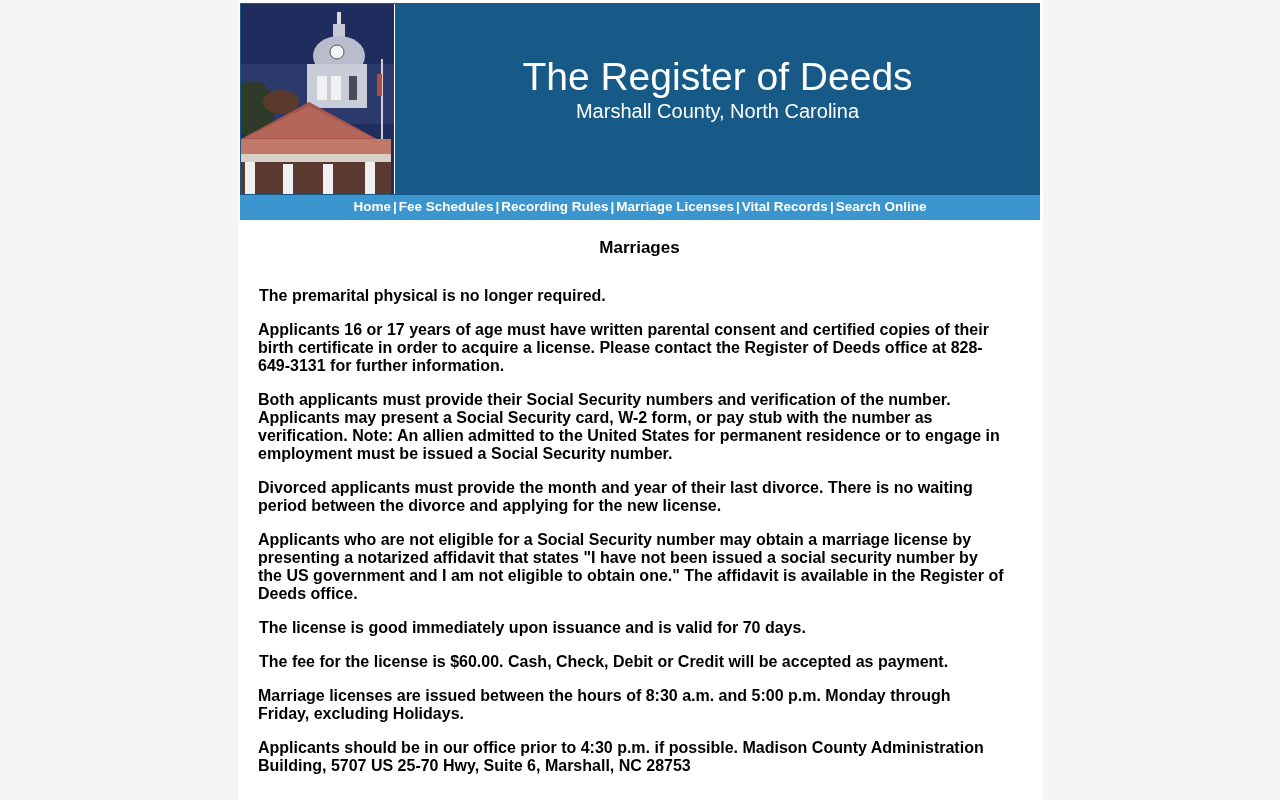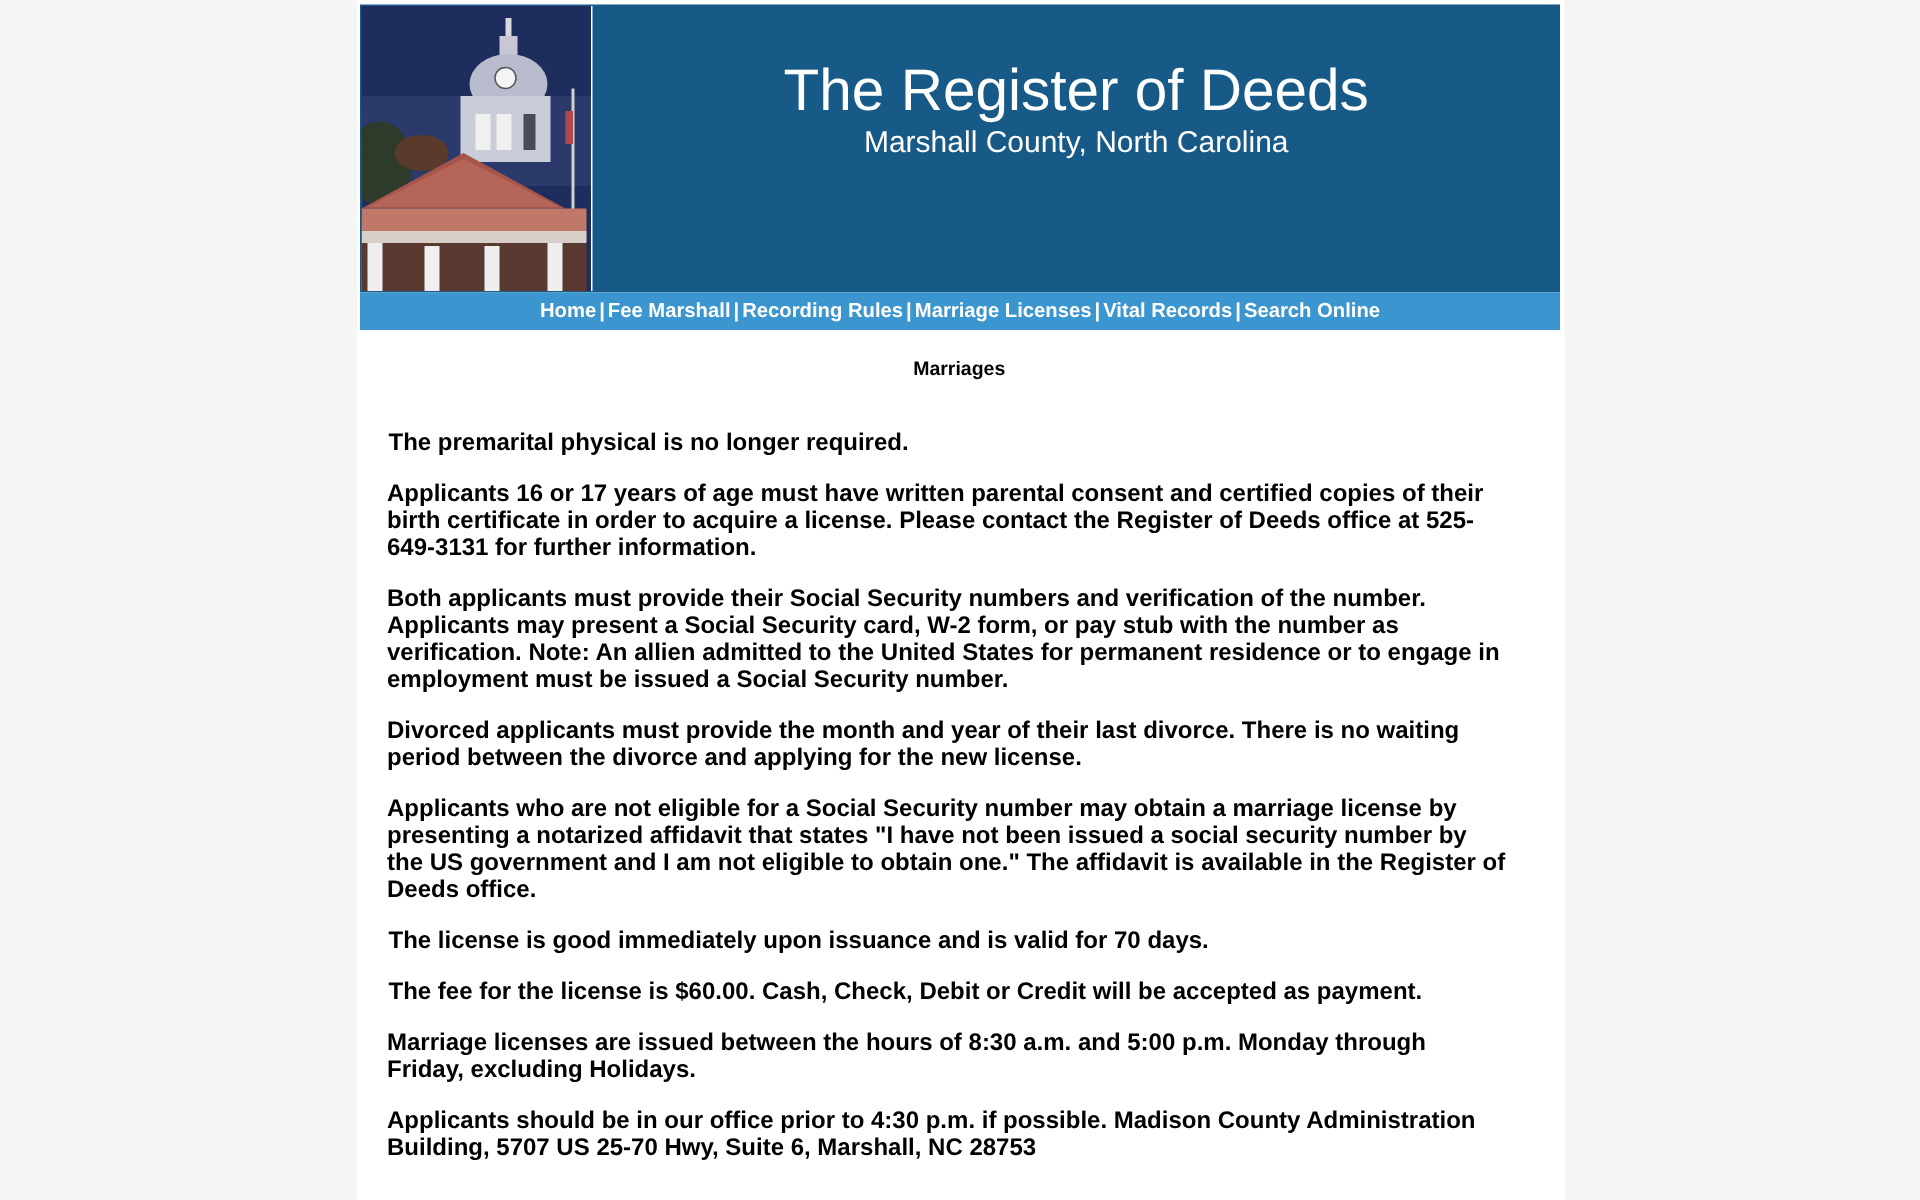--- a/index.html
+++ b/index.html
@@ -40,21 +40,21 @@
   .title-block {
     position: absolute;
     left: 155px;
     top: 0;
     right: 0;
     height: 192px;
     text-align: center;
     color: #ffffff;
   }
   .title {
-    margin-top: 36px;
+    margin-top: 52px;
     font-size: 39px;
     line-height: 44px;
     font-weight: normal;
   }
   .subtitle {
     font-size: 20px;
     line-height: 24px;
   }
   .nav {
     position: absolute;
@@ -70,21 +70,21 @@
     color: #ffffff;
   }
   .nav a { color: #ffffff; text-decoration: none; cursor: pointer; }
   .nav .sep { color: #ffffff; padding: 0 2px; }
   .heading {
     position: absolute;
     left: 0;
     top: 238px;
     width: 803px;
     text-align: center;
-    font-size: 13px;
+    font-size: 17px;
     font-weight: bold;
     color: #000;
   }
   .content {
     position: absolute;
     left: 20px;
     top: 287px;
     width: 762px;
     font-size: 16px;
     font-weight: bold;
@@ -132,28 +132,28 @@
         <rect x="124" y="158" width="10" height="32" fill="#efefef"></rect>
       </svg>
     </div>
     <div class="title-block">
       <div class="title">The Register of Deeds</div>
       <div class="subtitle">Marshall County, North Carolina</div>
     </div>
   </div>
 
   <div class="nav">
-    <a>Home</a><span class="sep">|</span><a>Fee Marshall</a><span class="sep">|</span><a>Recording Rules</a><span class="sep">|</span><a>Marriage Licenses</a><span class="sep">|</span><a>Vital Records</a><span class="sep">|</span><a>Search Online</a>
+    <a>Home</a><span class="sep">|</span><a>Fee Schedules</a><span class="sep">|</span><a>Recording Rules</a><span class="sep">|</span><a>Marriage Licenses</a><span class="sep">|</span><a>Vital Records</a><span class="sep">|</span><a>Search Online</a>
   </div>
 
   <div class="heading">Marriages</div>
 
   <div class="content">
     <p class="indent1">The premarital physical is no longer required.</p>
-    <p>Applicants 16 or 17 years of age must have written parental consent and certified copies of their birth certificate in order to acquire a license. Please contact the Register of Deeds office at 525-649-3131 for further information.</p>
+    <p>Applicants 16 or 17 years of age must have written parental consent and certified copies of their birth certificate in order to acquire a license. Please contact the Register of Deeds office at 828-649-3131 for further information.</p>
     <p>Both applicants must provide their Social Security numbers and verification of the number. Applicants may present a Social Security card, W-2 form, or pay stub with the number as verification. Note: An allien admitted to the United States for permanent residence or to engage in employment must be issued a Social Security number.</p>
     <p>Divorced applicants must provide the month and year of their last divorce. There is no waiting period between the divorce and applying for the new license.</p>
     <p>Applicants who are not eligible for a Social Security number may obtain a marriage license by presenting a notarized affidavit that states "I have not been issued a social security number by the US government and I am not eligible to obtain one." The affidavit is available in the Register of Deeds office.</p>
     <p class="indent1">The license is good immediately upon issuance and is valid for 70 days.</p>
     <p class="indent1">The fee for the license is $60.00. Cash, Check, Debit or Credit will be accepted as payment.</p>
     <p>Marriage licenses are issued between the hours of 8:30 a.m. and 5:00 p.m. Monday through Friday, excluding Holidays.</p>
     <p>Applicants should be in our office prior to 4:30 p.m. if possible. Madison County Administration Building, 5707 US 25-70 Hwy, Suite 6, Marshall, NC 28753</p>
   </div>
 </div>
 

